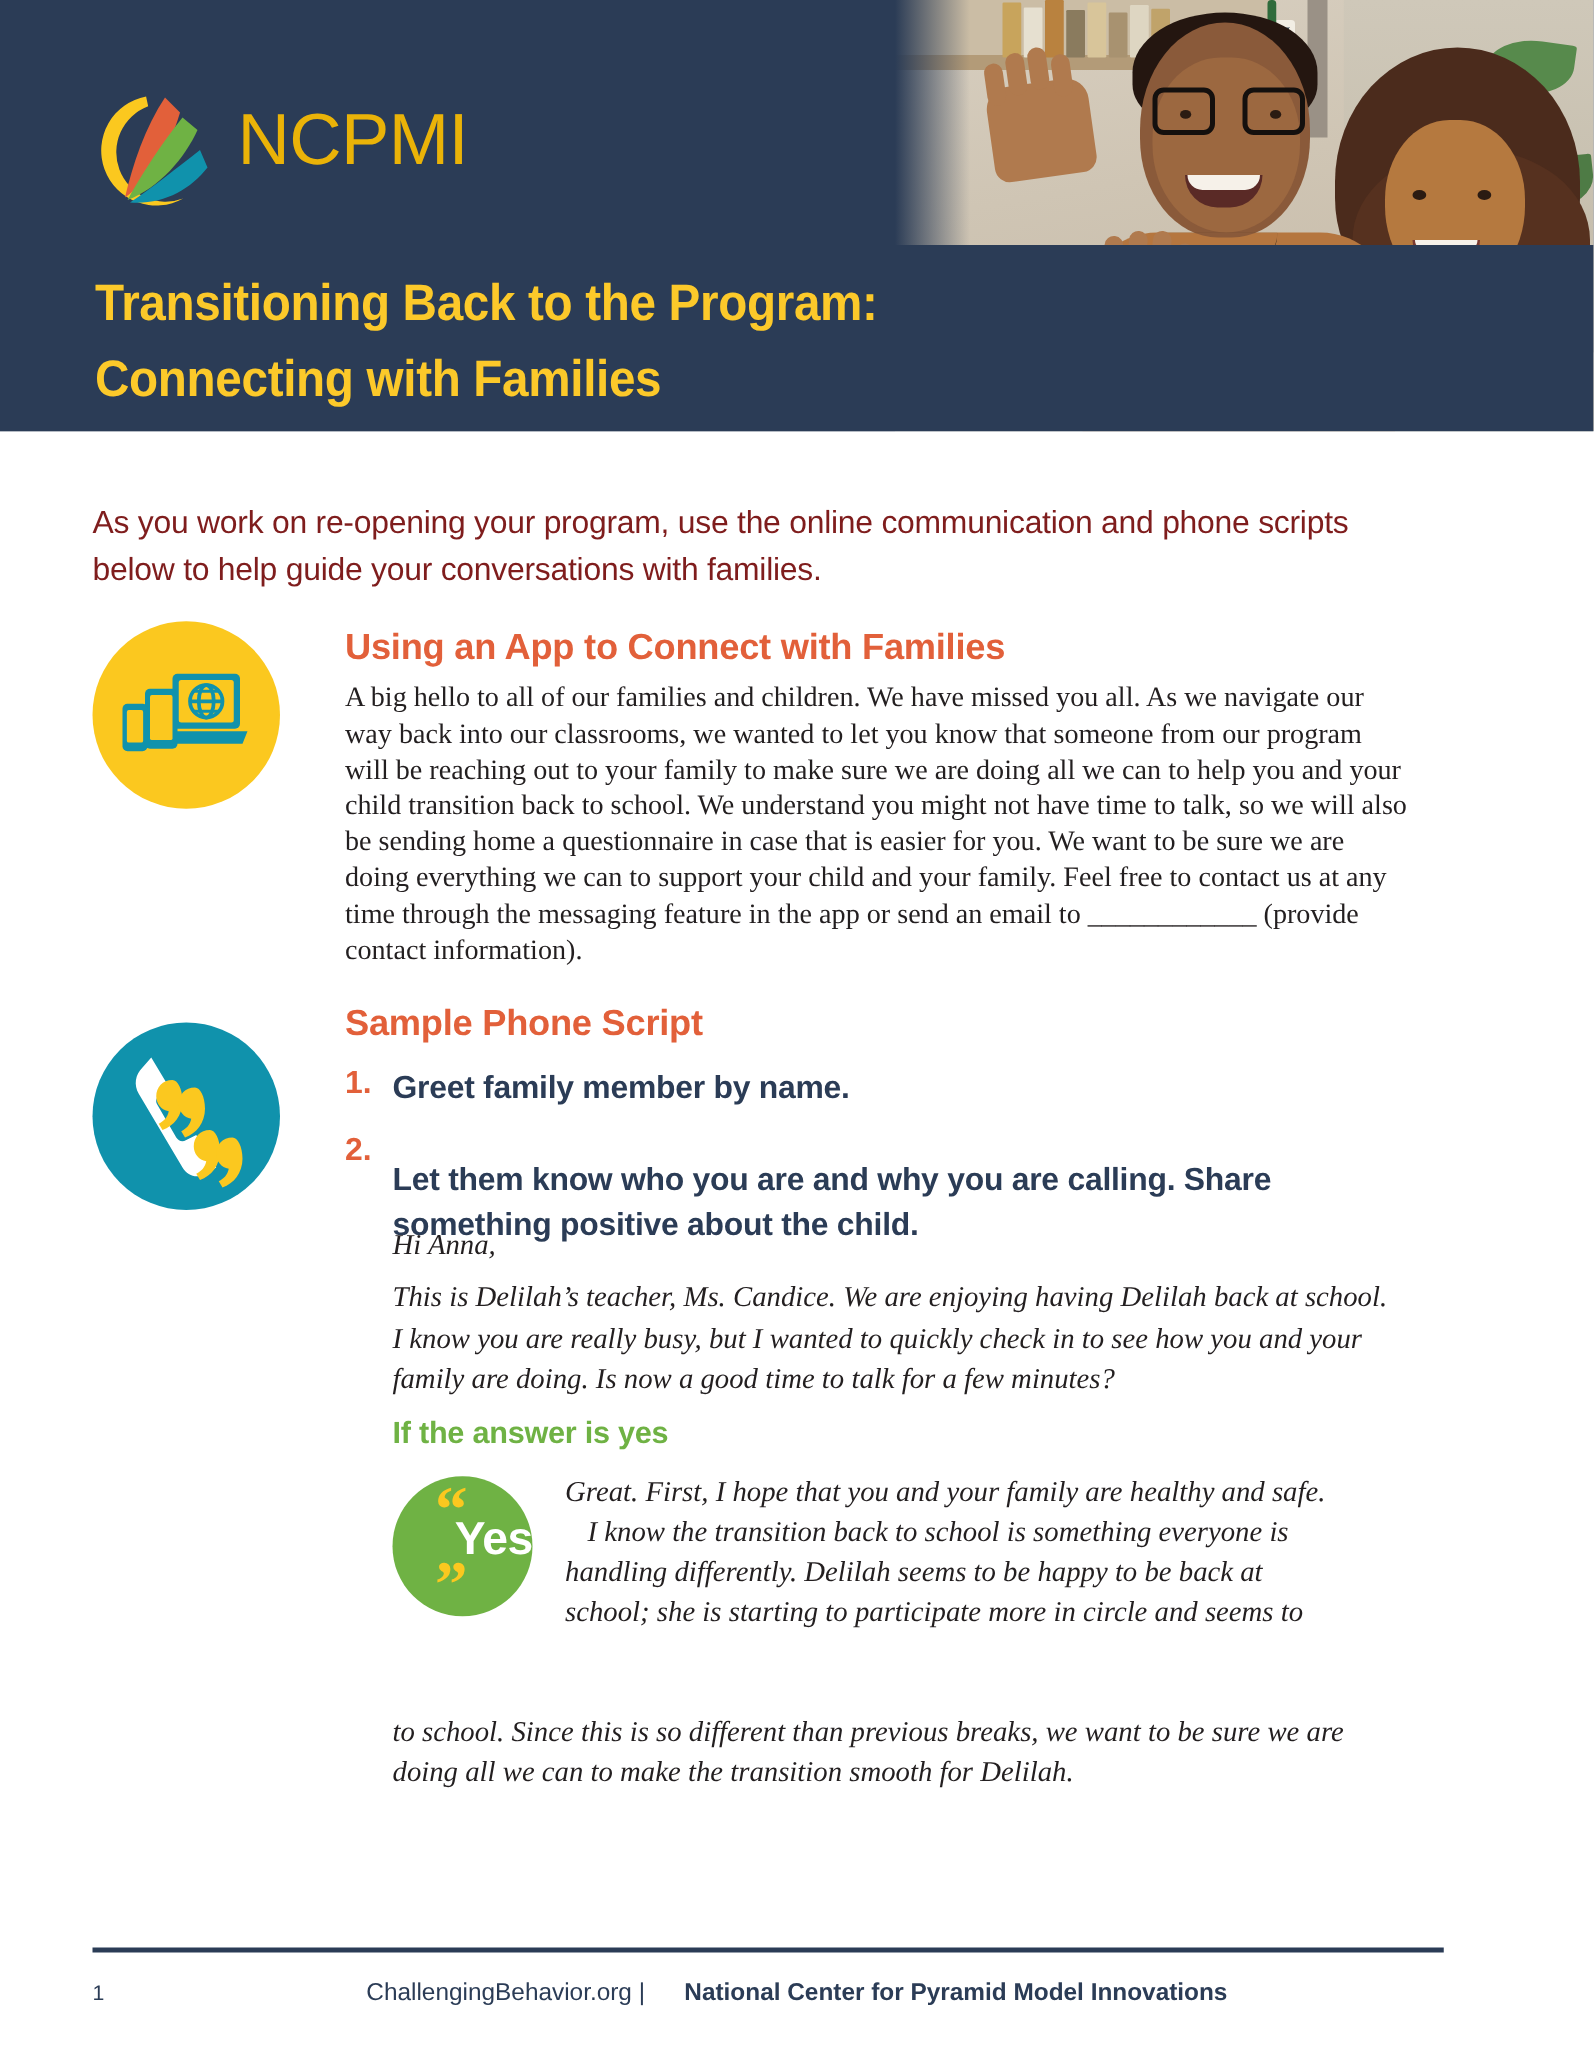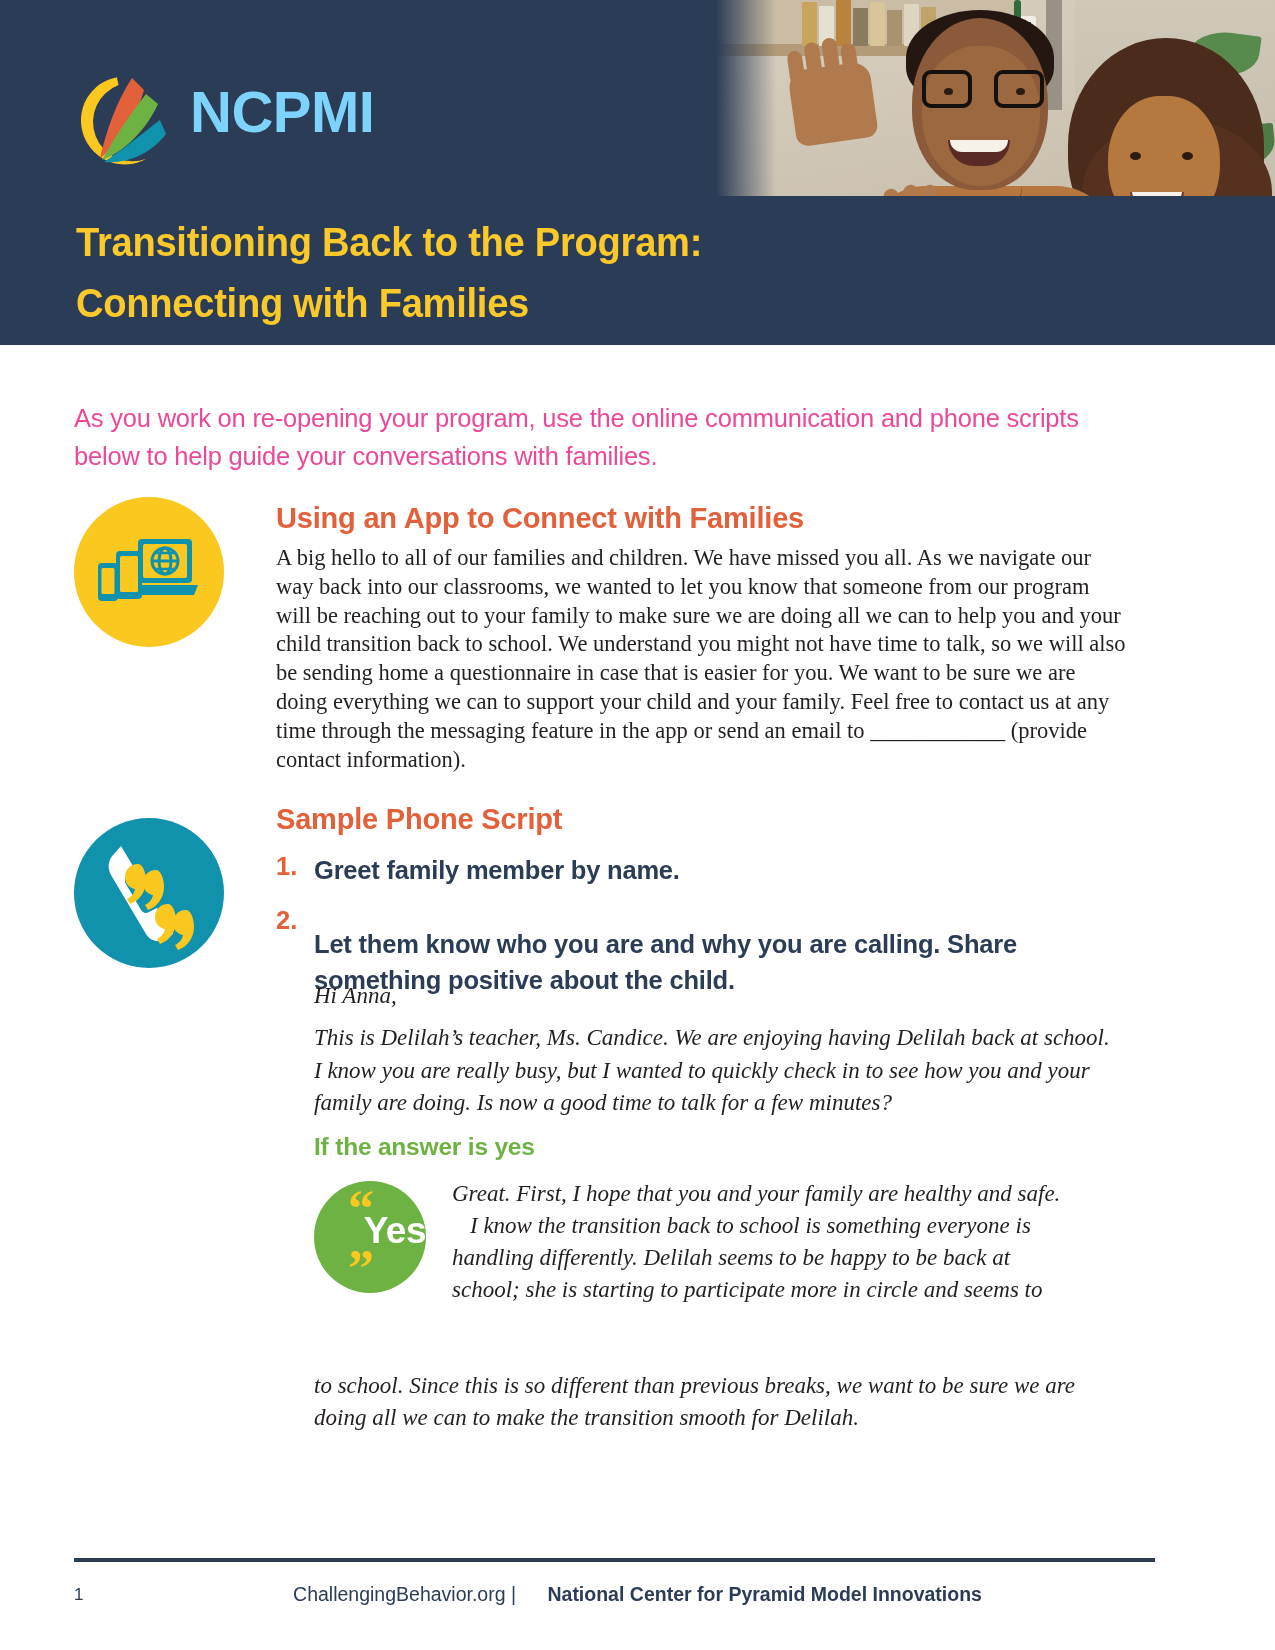--- a/index.html
+++ b/index.html
@@ -173,23 +173,23 @@
 
   .logo-wrap {
     position: absolute;
     left: 76px; top: 72px;
     width: 330px; height: 96px;
     z-index: 7;
   }
   .logo-mark { position:absolute; left:0; top:0; width:102px; height:96px; }
   .logo-text {
     position: absolute; left: 114px; top: 6px;
-    color: #7dd3fc;
+    color: #eab308;
     font-size: 58px;
-    font-weight: bold;
+    font-weight: normal;
     letter-spacing: -0.5px;
     font-family: "Liberation Sans", sans-serif;
   }
 
   .doc-title {
     position: absolute;
     left: 76px; top: 212px;
     z-index: 8;
     color: #fcc92a;
     font-size: 41px;
@@ -200,21 +200,21 @@
     white-space: pre-line;
     transform: scaleX(0.93);
     transform-origin: left top;
   }
 
   
   .intro {
     position: absolute;
     left: 74px; top: 400px;
     width: 1055px;
-    color: #ec4899;
+    color: #7f1d1d;
     font-size: 25.5px;
     line-height: 1.48;
     letter-spacing: -0.2px;
   }
 
   .icon-circle {
     position: absolute;
     border-radius: 50%;
   }
   #icon-app {

